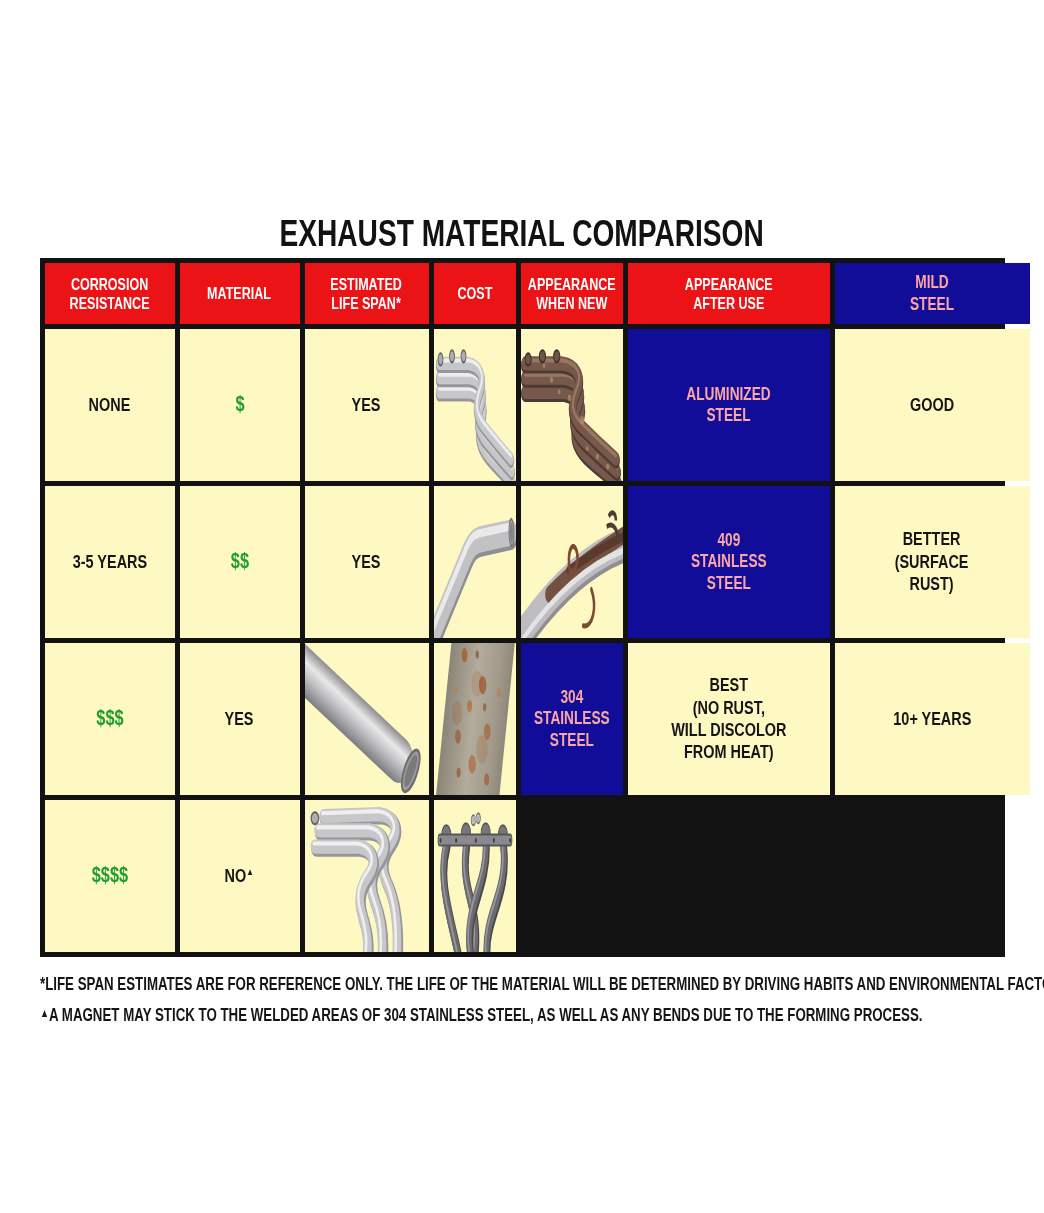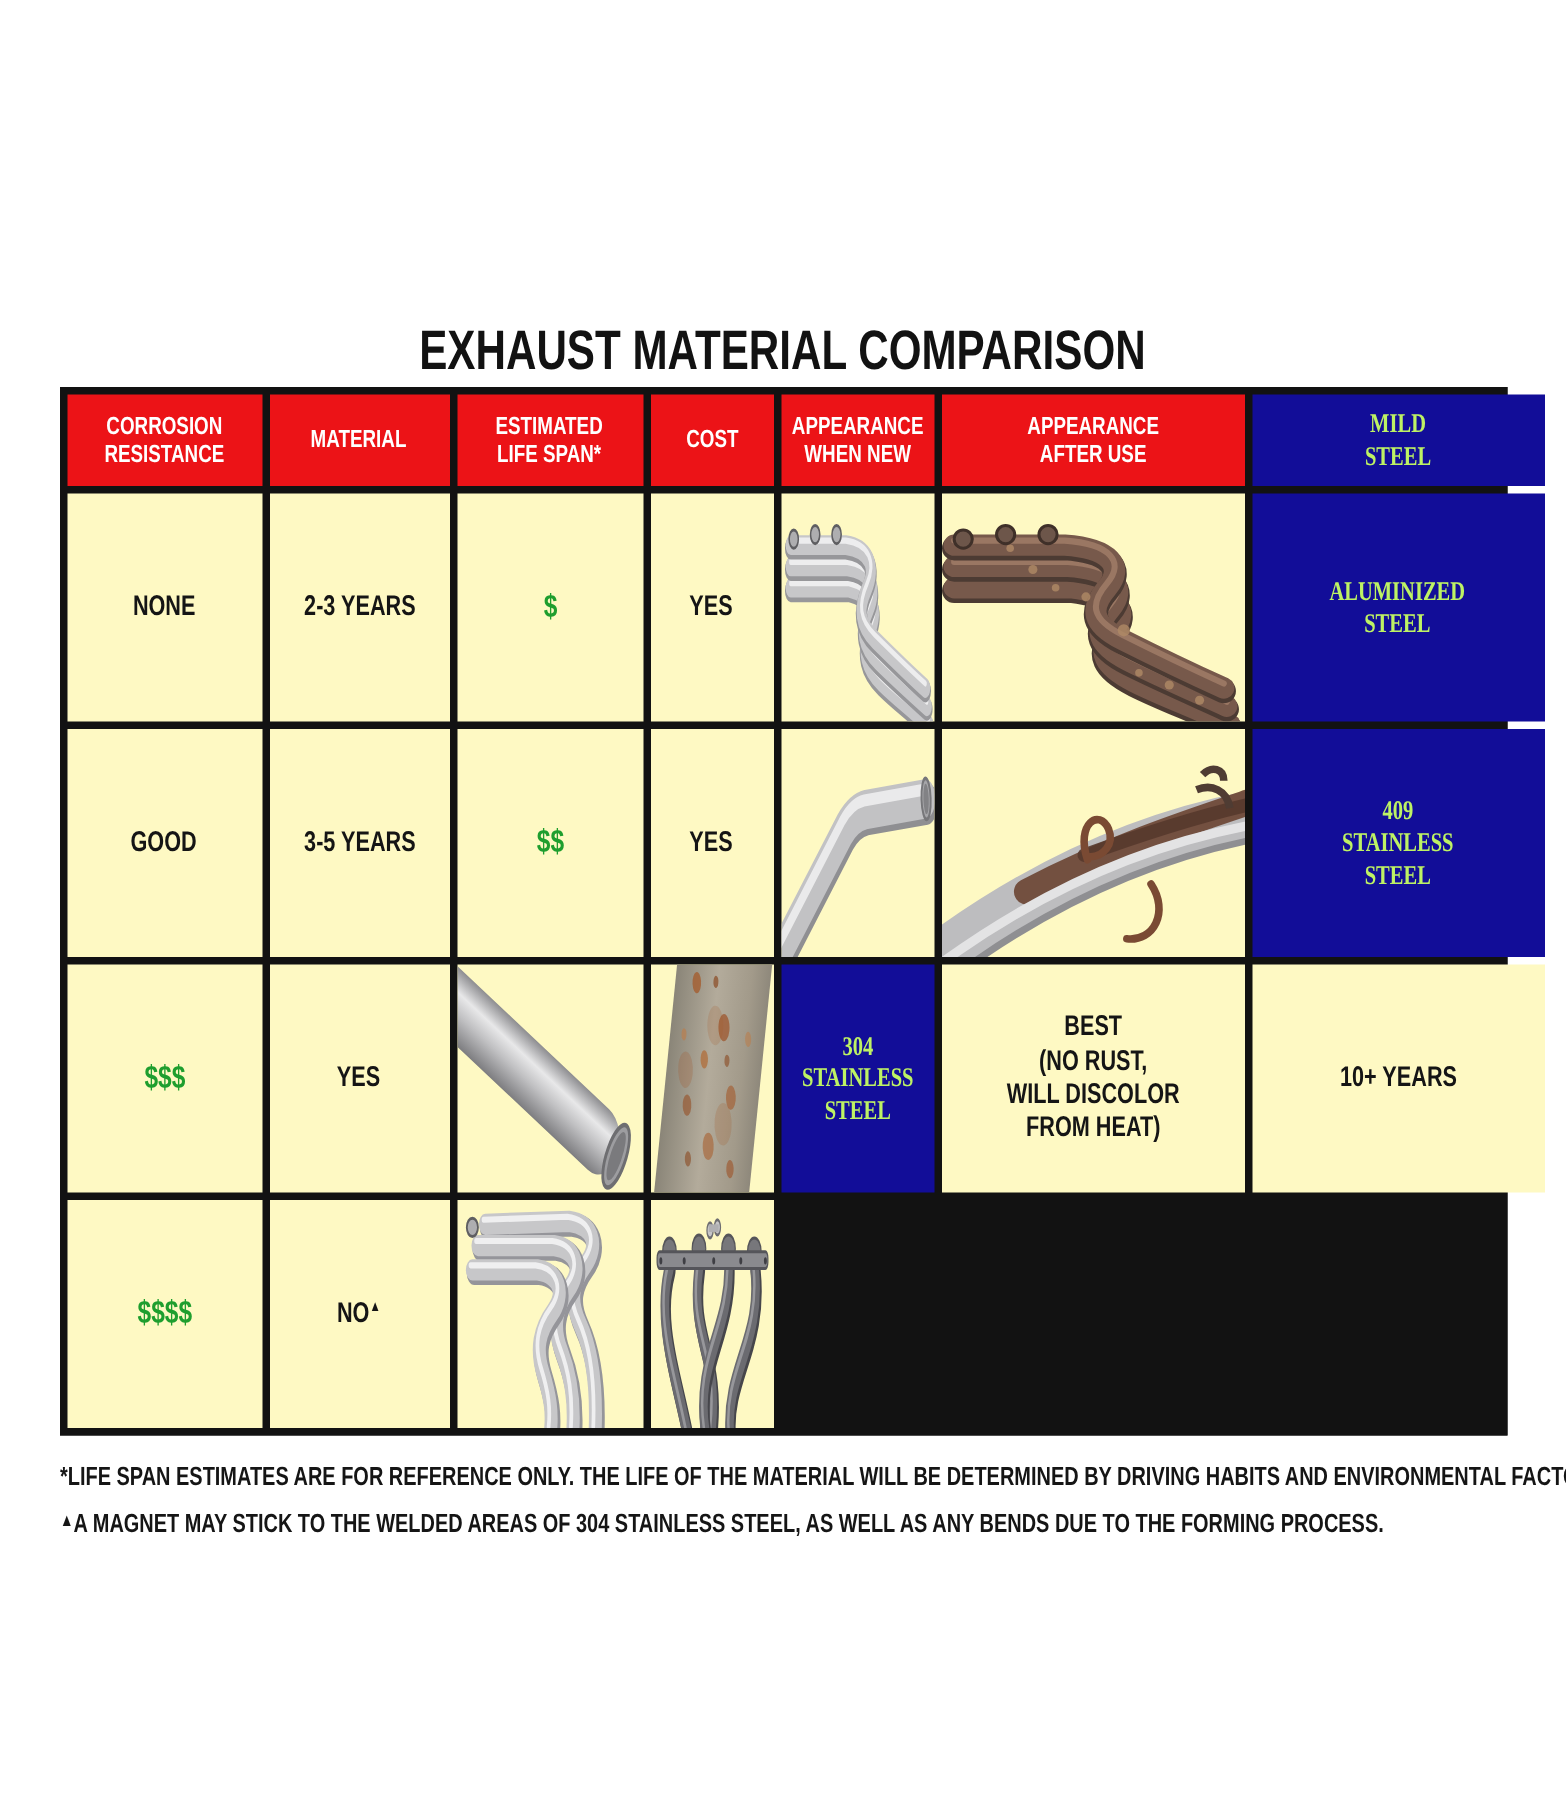--- a/index.html
+++ b/index.html
@@ -29,21 +29,21 @@
     background:#121212;
     border:5px solid #121212;
   }
   .cell{
     background:#fef9c3;
     display:flex;align-items:center;justify-content:center;
     text-align:center;overflow:hidden;
   }
   .head{background:#EC1317;color:#ffffff;}
   .head .t{font-size:16.5px;font-weight:700;line-height:1.12;white-space:pre-line;}
-  .mat{background:#120D98;color:#bef264;font-family:Liberation Serif, serif;}
+  .mat{background:#120D98;color:#fca5a5;}
   .mat .t{font-size:18px;font-weight:700;line-height:1.18;white-space:pre-line;}
   .data .t{font-size:19px;font-weight:700;color:#151515;line-height:1.18;white-space:pre-line;}
   .cost .t{font-size:21.5px;font-weight:700;color:#1E9E2E;}
   .sup-mark{font-size:10px;vertical-align:7px;font-weight:700;}
   .img-cell{padding:0;}
   .img-cell svg{display:block;width:100%;height:100%;}
   .footnotes{margin:13px 0 0 40px;color:#151515;}
   .fnline{
     display:block;
     font-size:17.5px;font-weight:700;line-height:29px;
@@ -84,23 +84,20 @@
 AFTER USE</span>
       </div>
 
     <div class="cell mat">
         <span class="t cx">MILD
 STEEL</span>
       </div>
     <div class="cell data">
         <span class="t cx">NONE</span>
       </div>
-    <div class="cell data">
-        <span class="t cx">2-3 YEARS</span>
-      </div>
     <div class="cell data cost">
         <span class="t cx">$</span>
       </div>
     <div class="cell data">
         <span class="t cx"><span>YES</span><span class="sup-mark"></span></span>
       </div>
     <div class="cell img-cell">
       <svg viewBox="0 0 200 150" preserveAspectRatio="none">
         <g fill="none" stroke-linecap="round">
           <path d="M12,62 H88 C118,66 128,76 116,90 C104,104 110,114 130,124 C150,134 172,142 192,152" stroke="#97979a" stroke-width="15" transform="translate(0,2)"></path>
@@ -193,20 +190,25 @@
           <path d="M168,40 C178,36 188,40 190,52" fill="none" stroke="#4f3c33" stroke-width="5"></path>
           <path d="M172,30 C178,24 186,26 186,34" fill="none" stroke="#4f3c33" stroke-width="5"></path>
         </g>
       </svg>
     </div>
 
     <div class="cell mat">
         <span class="t cx">409
 STAINLESS
 STEEL</span>
+      </div>
+    <div class="cell data">
+        <span class="t cx">BETTER
+(SURFACE
+RUST)</span>
       </div>
     <div class="cell data cost">
         <span class="t cx">$$$</span>
       </div>
     <div class="cell data">
         <span class="t cx"><span>YES</span><span class="sup-mark"></span></span>
       </div>
     <div class="cell img-cell">
       <svg viewBox="0 0 200 150" preserveAspectRatio="none">
         <defs>

